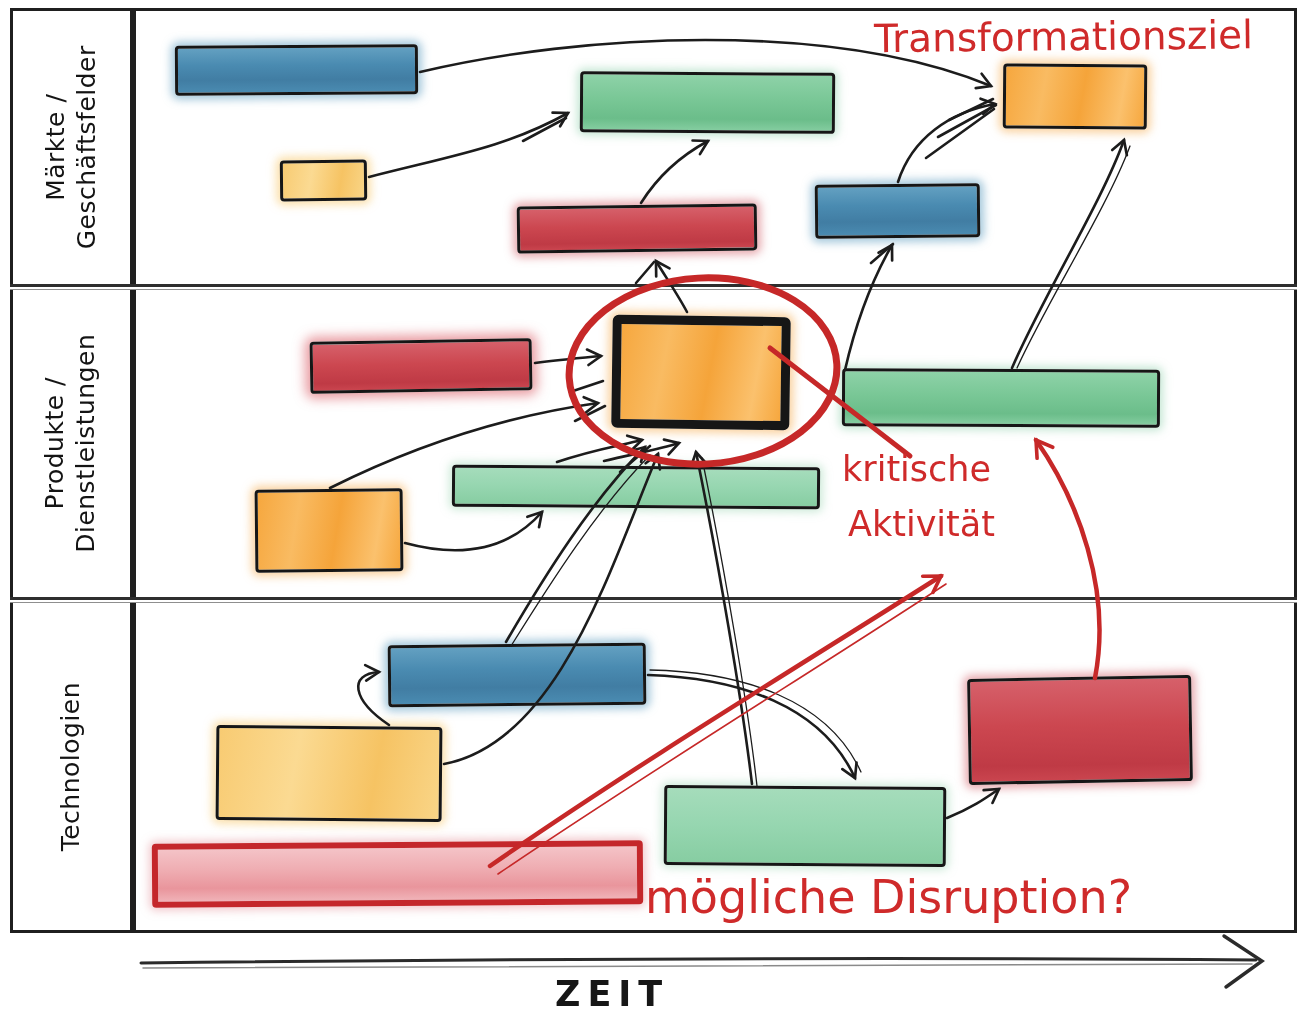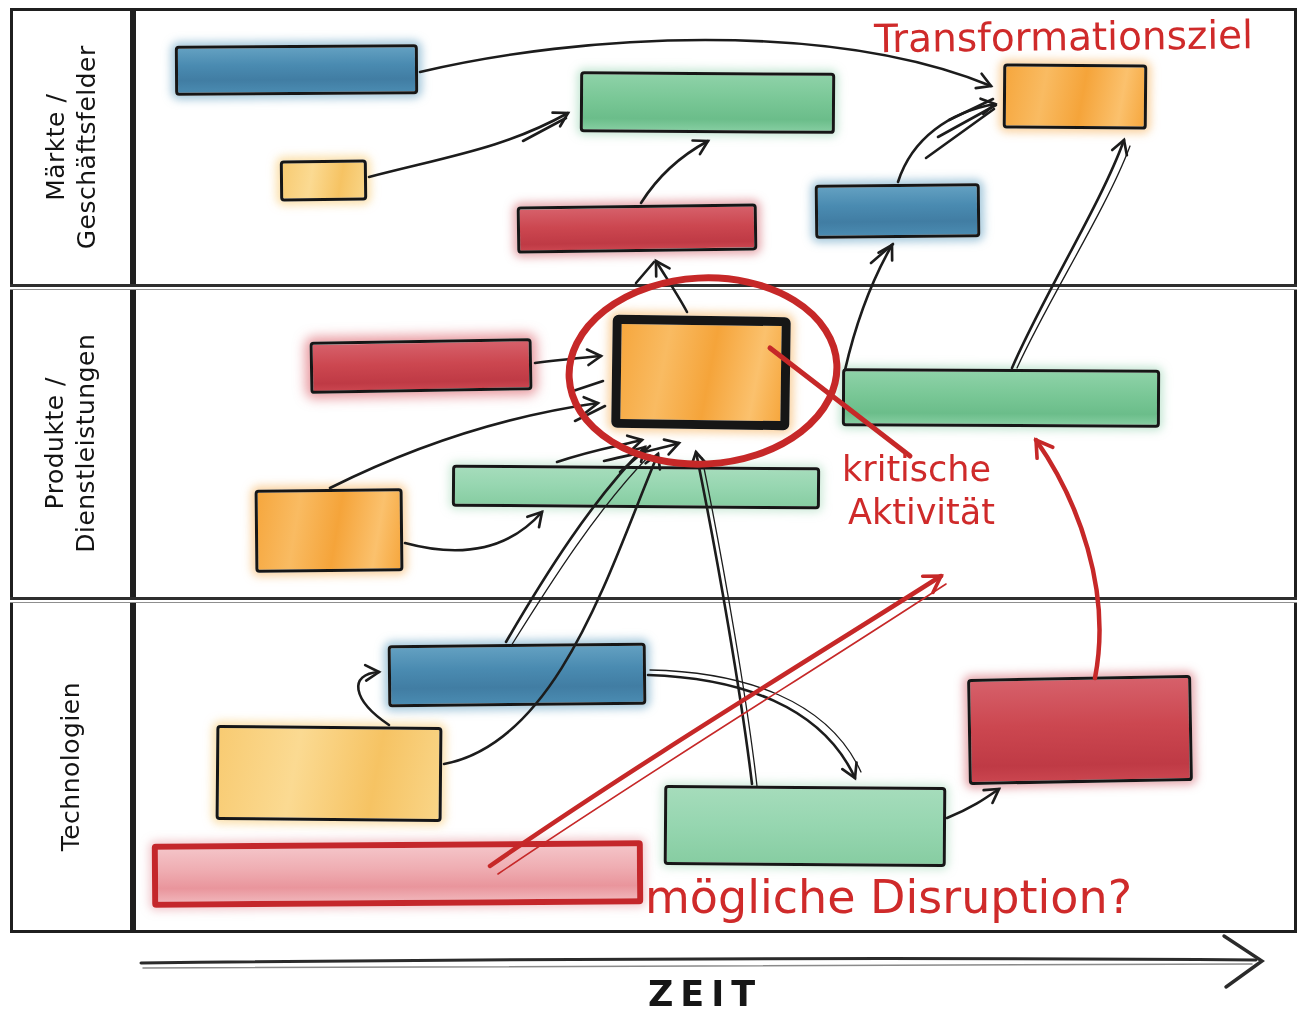--- a/index.html
+++ b/index.html
@@ -21,23 +21,23 @@
   .red{background:linear-gradient(180deg,#d6606a 0%,#cc4750 45%,#bf3a45 85%,#ca454f 100%);box-shadow:0 0 9px 4px rgba(210,90,100,.5);}
   .orange{background:linear-gradient(100deg,#f6a73e 0%,#f9bb62 28%,#f5a43a 55%,#fbc16d 82%,#f6a73e 100%);box-shadow:0 0 9px 4px rgba(246,176,90,.55);}
   .yellow{background:linear-gradient(100deg,#f8cb72 0%,#fbda92 35%,#f6c363 70%,#f9d587 100%);box-shadow:0 0 9px 4px rgba(248,205,120,.6);}
   .thick{border-width:9px;border-radius:6px;}
   .red-outline{border:6px solid #c4272b;background:linear-gradient(180deg,#f4c3c7 0%,#efadb2 40%,#e9959c 75%,#f0b3b8 100%);box-shadow:0 0 8px 3px rgba(230,150,158,.5);}
 
   
   .ann{position:absolute;color:#cf2a2a;pointer-events:none;}
   .ann-goal{left:874px;top:14px;width:420px;font-size:39px;transform:rotate(-.6deg);white-space:nowrap;}
   .ann-crit{left:842px;top:448px;font-size:35px;line-height:1.24;}
-  .ann-crit .l2{padding-left:6px;display:block;}
+  .ann-crit .l2{padding-left:6px;display:block;margin-top:12px;}
   .ann-disrupt{left:645px;top:870px;font-size:46px;white-space:nowrap;}
-  .zeit{position:absolute;left:555px;top:974px;width:300px;text-align:center;font-size:35px;letter-spacing:7px;color:#161616;font-weight:bold;}
+  .zeit{position:absolute;left:555px;top:974px;width:300px;font-size:35px;letter-spacing:7px;color:#161616;font-weight:bold;}
 
   svg.overlay{position:absolute;left:0;top:0;pointer-events:none;}
 </style>
 </head>
 <body>
 
 <div id="stage">
 
   <div class="label-col"></div>
   <div class="frame"></div>

